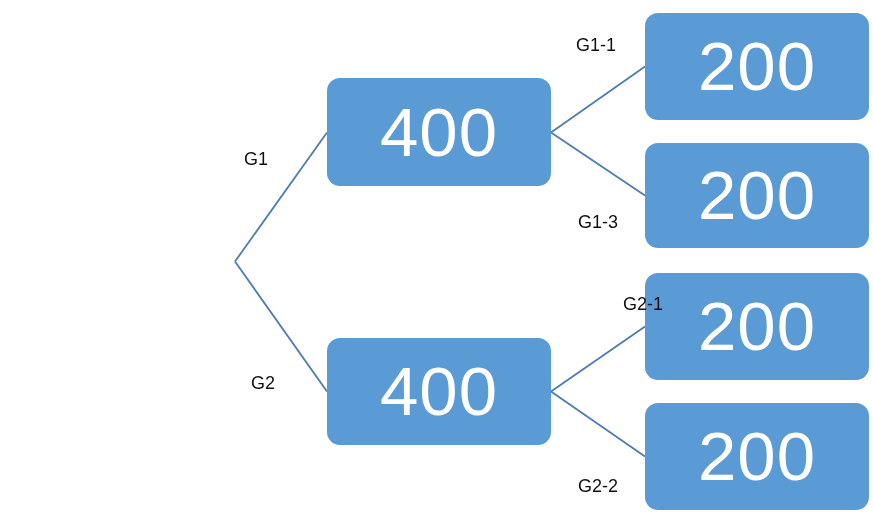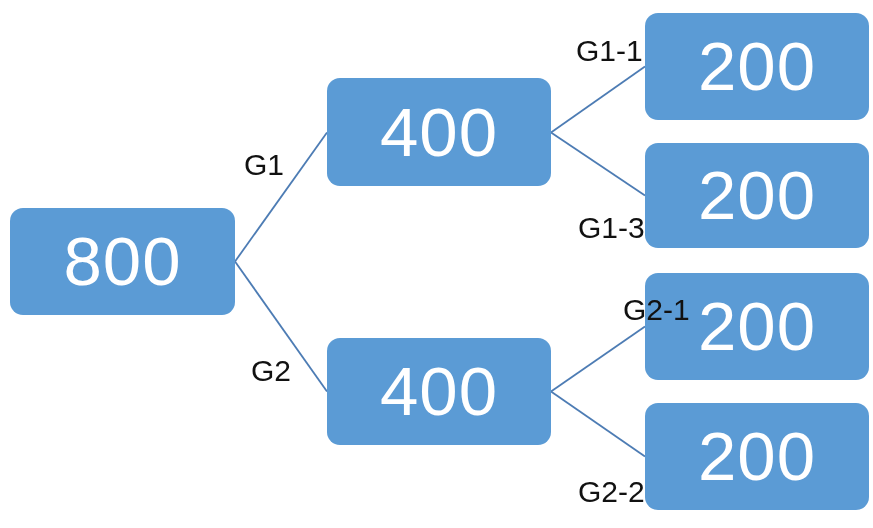--- a/index.html
+++ b/index.html
@@ -39,46 +39,45 @@
   .n-root  { left: 10px;  top: 208px; width: 225px; }
   .n-g1    { left: 327px; top: 78px;  height: 108px; }
   .n-g2    { left: 327px; top: 338px; }
   .n-g1-1  { left: 645px; top: 13px;  }
   .n-g1-2  { left: 645px; top: 143px; height: 105px; }
   .n-g2-1  { left: 645px; top: 273px; }
   .n-g2-2  { left: 645px; top: 403px; }
   .edge-label {
     position: absolute;
     color: #111111;
-    font-size: 30px;
+    font-size: 18px;
     line-height: 1;
     white-space: nowrap;
   }
   .l-g1   { left: 244px; top: 150px; }
-  .l-g2   { left: 251px; top: 356px; }
+  .l-g2   { left: 251px; top: 374px; }
   .l-g1-1 { left: 576px; top: 36px;  }
   .l-g1-2 { left: 578px; top: 213px; }
   .l-g2-1 { left: 579px; top: 295px; margin-left: 44px; }
   .l-g2-2 { left: 578px; top: 477px; text-align: center; }
 </style>
 </head>
 <body>
 
 <div class="canvas">
 
   <svg class="connectors" viewBox="0 0 873 528" xmlns="http://www.w3.org/2000/svg">
     <line x1="235" y1="261.5" x2="327" y2="132.5" stroke="#4d7cb4" stroke-width="1.8"></line>
     <line x1="235" y1="261.5" x2="327" y2="391.5" stroke="#4d7cb4" stroke-width="1.8"></line>
     <line x1="551" y1="132.5" x2="645" y2="66.5" stroke="#4d7cb4" stroke-width="1.8"></line>
     <line x1="551" y1="132.5" x2="645" y2="195.5" stroke="#4d7cb4" stroke-width="1.8"></line>
     <line x1="551" y1="391.5" x2="645" y2="326.5" stroke="#4d7cb4" stroke-width="1.8"></line>
     <line x1="551" y1="391.5" x2="645" y2="456.5" stroke="#4d7cb4" stroke-width="1.8"></line>
   </svg>
 
-  <div class="node n-root">800</div>
 
   <div class="node n-g1">400</div>
 
   <div class="node n-g2">400</div>
 
   <div class="node n-g1-1">200</div>
 
   <div class="node n-g1-2">200</div>
 
   <div class="node n-g2-1">200</div>

